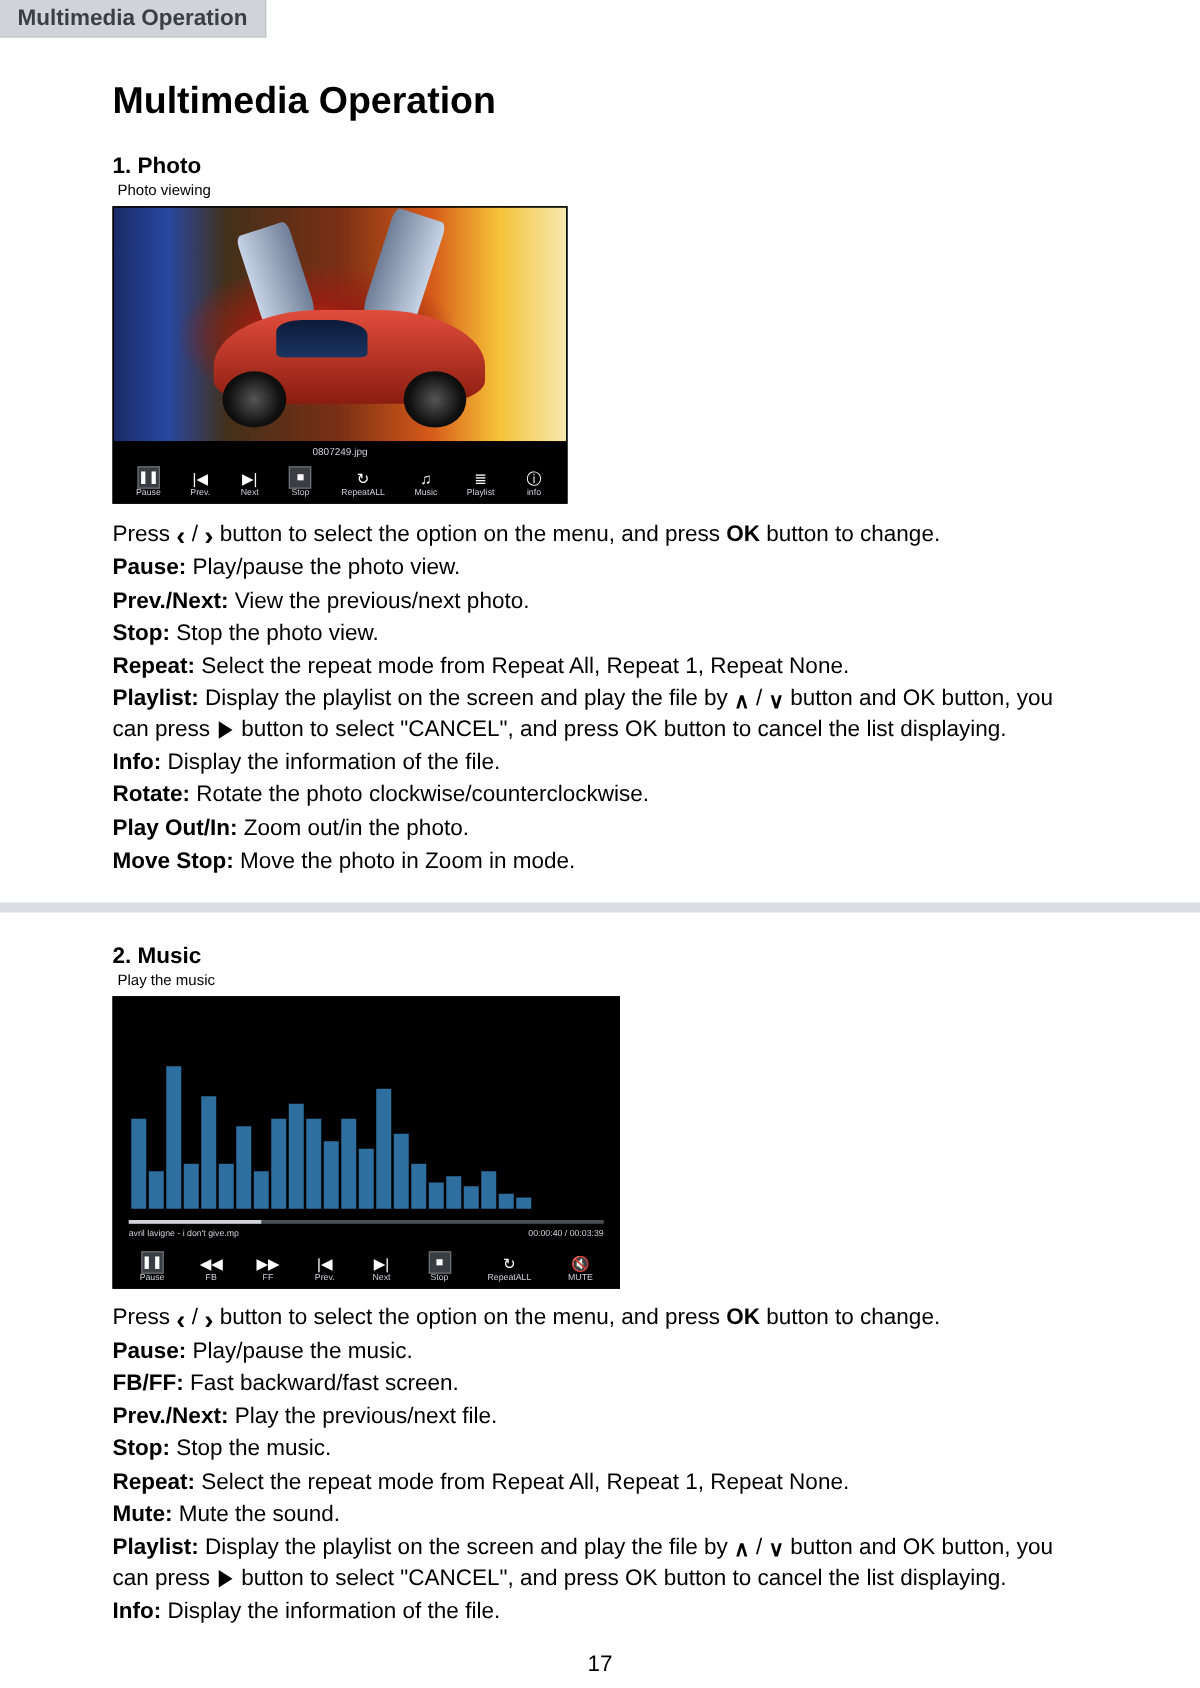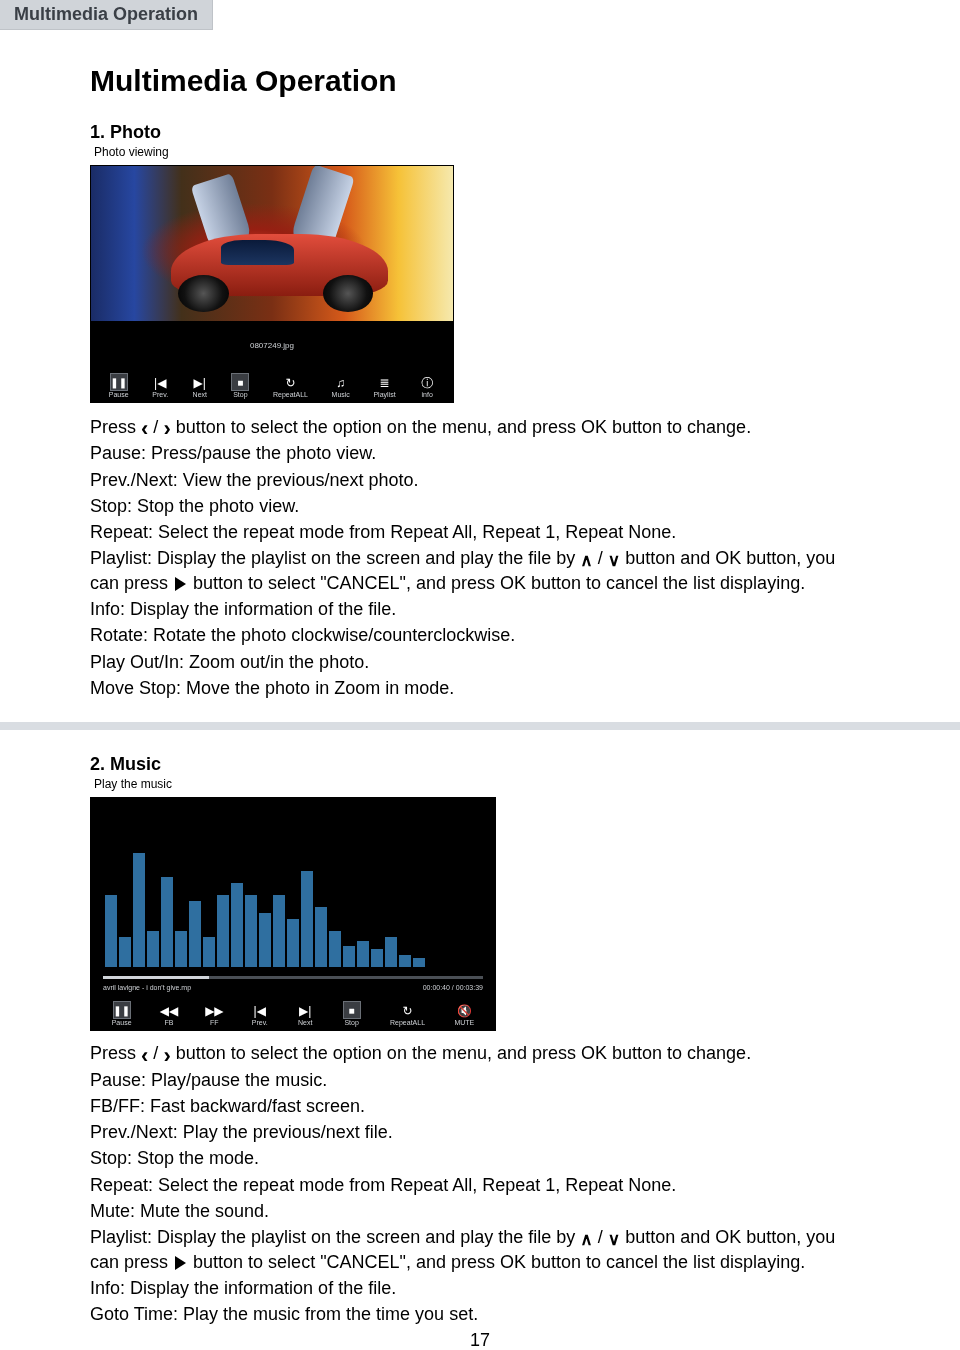--- a/index.html
+++ b/index.html
@@ -4,39 +4,39 @@
 <style>
   html,body{margin:0;padding:0;background:#fff;font-family:Arial,Helvetica,sans-serif;color:#000;}
   .page{width:960px;min-height:1350px;position:relative;box-sizing:border-box;padding:0 0 30px 0;}
   .header-tab{background:#d0d4d9;color:#3a3f46;font-weight:bold;font-size:18px;padding:4px 14px;display:inline-block;border:1px solid #bfc3c8;border-top:none;border-left:none;}
   .content{padding:0 92px 0 90px;}
   .h1{font-size:30px;font-weight:bold;margin:34px 0 6px 0;}
   .sec-head{font-size:18px;font-weight:bold;margin:24px 0 2px 0;}
   .sub{font-size:12px;margin:0 0 6px 4px;}
   .divider{height:8px;background:#d9dde2;margin:22px -92px 14px -90px;}
   .para{font-size:18px;line-height:1.35;margin:2px 0;}
-  .para .bold{font-weight:normal;}
+  .para .bold{font-weight:bold;}
   .pagenum{position:absolute;left:0;right:0;bottom:8px;text-align:center;font-size:18px;}
   
   .glyph{display:inline-block;vertical-align:middle;font-weight:bold;line-height:1;}
   .angle-l::before{content:"‹";font-size:22px;font-weight:bold;position:relative;top:1px;}
   .angle-r::before{content:"›";font-size:22px;font-weight:bold;position:relative;top:1px;}
   .caret-u::before{content:"∧";font-size:17px;}
   .caret-d::before{content:"∨";font-size:17px;}
   .tri-r{width:0;height:0;border-top:7px solid transparent;border-bottom:7px solid transparent;border-left:11px solid #000;display:inline-block;vertical-align:middle;margin:0 2px;}
   
   .shot{border:1px solid #000;background:#000;color:#fff;}
   .shot-photo{width:362px;height:236px;display:flex;flex-direction:column;}
   .shot-music{width:404px;height:232px;display:flex;flex-direction:column;margin-bottom:10px;}
   .shot-body{flex:1;position:relative;overflow:hidden;}
   .shot-toolbar{display:flex;align-items:flex-end;justify-content:space-around;padding:4px 6px 4px 6px;background:#000;}
   .tb-btn{display:flex;flex-direction:column;align-items:center;font-size:7px;color:#cfd2d6;}
   .tb-icon{width:16px;height:16px;display:flex;align-items:center;justify-content:center;background:#3a3d42;border:1px solid #6a6f76;color:#fff;font-size:10px;}
   .tb-icon.nobox{background:transparent;border:none;font-size:12px;}
-  .file-label{color:#cfd2d6;font-size:8px;padding:16px 10px;height:16px;display:flex;align-items:center;justify-content:center;}
+  .file-label{color:#cfd2d6;font-size:8px;padding:0 10px;height:16px;display:flex;align-items:center;justify-content:center;}
   
   .car-scene{position:absolute;inset:0;background:
     radial-gradient(ellipse at 45% 55%, #d43b2a 0%, #971f12 18%, rgba(0,0,0,0) 40%),
     linear-gradient(90deg,#1a2c66 0%, #2747a1 12%, #43301a 25%, #7a2f14 50%, #d65a1a 70%, #f6c238 85%, #f5e9ae 100%);
   }
   .car-body{position:absolute;left:22%;top:44%;width:60%;height:40%;border-radius:40% 40% 20% 20%/60% 60% 25% 25%;background:linear-gradient(180deg,#e24d3c,#8a1d10);}
   .car-win{position:absolute;left:36%;top:48%;width:20%;height:16%;background:linear-gradient(180deg,#0a1a3a,#1c3560);border-radius:30% 40% 10% 10%;}
   .car-door1{position:absolute;left:30%;top:8%;width:12%;height:44%;background:linear-gradient(90deg,#c7d3e6,#6f7e97);transform:rotate(-18deg);border-radius:10% 10% 20% 20%;}
   .car-door2{position:absolute;left:58%;top:2%;width:12%;height:50%;background:linear-gradient(90deg,#6f7e97,#c7d3e6);transform:rotate(18deg);border-radius:10% 10% 20% 20%;}
   .wheel{position:absolute;width:14%;height:24%;border-radius:50%;background:radial-gradient(circle,#555 0%,#111 60%,#000 100%);bottom:6%;}
@@ -113,21 +113,21 @@
 
     <div class="para">
       <span>Press</span>
       <span class="glyph angle-l"></span>
       /
       <span class="glyph angle-r"></span>
       <span>button to select the option on the menu, and press </span><span class="bold">OK</span><span> button to change.</span>
     </div>
 
     <div>
-        <div class="para"><span class="bold">Pause:</span><span> Press/pause the photo view.</span></div>
+        <div class="para"><span class="bold">Pause:</span><span> Play/pause the photo view.</span></div>
         <div class="para"><span class="bold">Prev./Next:</span><span> View the previous/next photo.</span></div>
         <div class="para"><span class="bold">Stop:</span><span> Stop the photo view.</span></div>
         <div class="para"><span class="bold">Repeat:</span><span> Select the repeat mode from Repeat All, Repeat 1, Repeat None.</span></div>
       </div>
 
     <div class="para">
       <span class="bold">Playlist:</span><span> Display the playlist on the screen and play the file by  </span><span class="glyph caret-u"></span> / <span class="glyph caret-d"></span><span>  button and OK button, you can press </span><span class="tri-r"></span><span> button to select "CANCEL", and press OK button to cancel the list displaying.</span>
     </div>
 
     <div>
@@ -217,29 +217,28 @@
       <span class="glyph angle-l"></span>
       /
       <span class="glyph angle-r"></span>
       <span>button to select the option on the menu, and press </span><span class="bold">OK</span><span> button to change.</span>
     </div>
 
     <div>
         <div class="para"><span class="bold">Pause:</span><span> Play/pause the music.</span></div>
         <div class="para"><span class="bold">FB/FF:</span><span> Fast backward/fast screen.</span></div>
         <div class="para"><span class="bold">Prev./Next:</span><span> Play the previous/next file.</span></div>
-        <div class="para"><span class="bold">Stop:</span><span> Stop the mode.</span></div>
+        <div class="para"><span class="bold">Stop:</span><span> Stop the music.</span></div>
         <div class="para"><span class="bold">Repeat:</span><span> Select the repeat mode from Repeat All, Repeat 1, Repeat None.</span></div>
         <div class="para"><span class="bold">Mute:</span><span> Mute the sound.</span></div>
       </div>
 
     <div class="para">
       <span class="bold">Playlist:</span><span> Display the playlist on the screen and play the file by </span><span class="glyph caret-u"></span> / <span class="glyph caret-d"></span><span> button and OK button, you can press </span><span class="tri-r"></span><span> button to select "CANCEL", and press OK button to cancel the list displaying.</span>
     </div>
 
     <div>
         <div class="para"><span class="bold">Info:</span><span> Display the information of the file.</span></div>
-        <div class="para"><span class="bold">Goto Time:</span><span> Play the music from the time you set.</span></div>
       </div>
   </div>
 
   <div class="pagenum">17</div>
 </div>
 
 </body></html>

